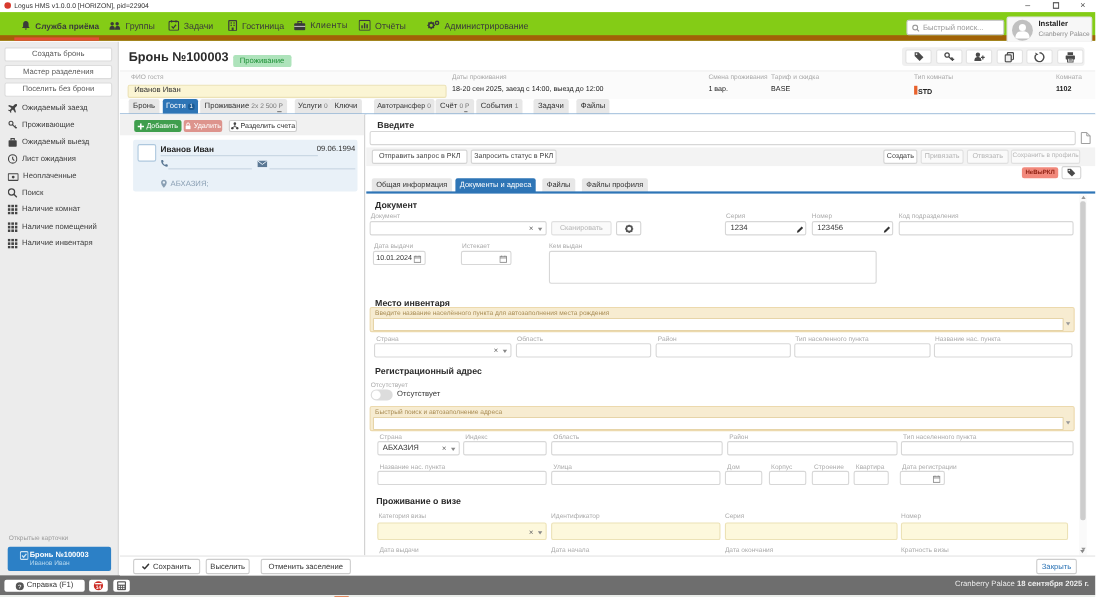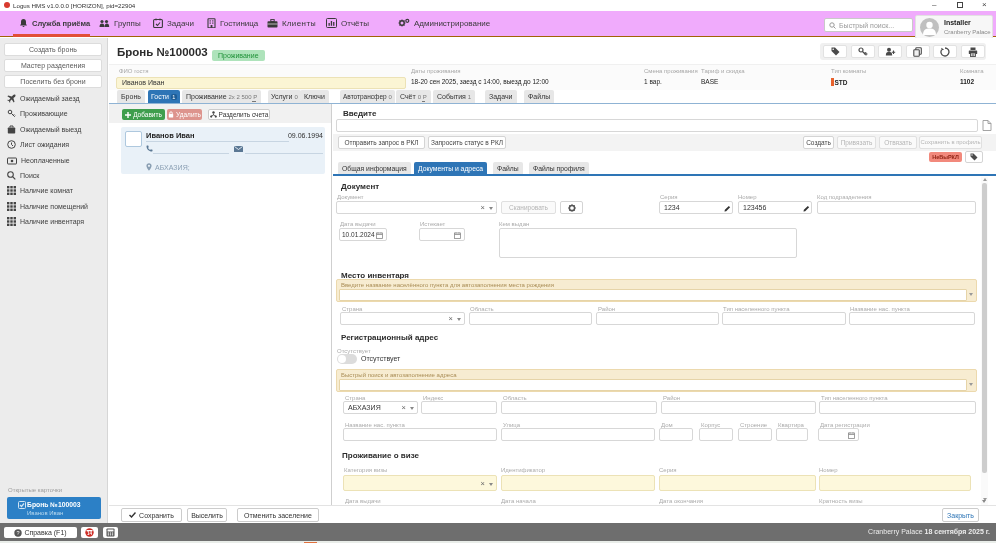--- a/index.html
+++ b/index.html
@@ -4,21 +4,21 @@
 *{margin:0;padding:0;box-sizing:border-box;font-family:"Liberation Sans",sans-serif;}
 html,body{width:996px;height:543px;overflow:hidden;background:#fff;}
 #app{position:relative;width:996px;height:543px;background:#fff;overflow:hidden;}
 svg{display:block;}
 
 #titlebar{position:absolute;left:0;top:0;width:996px;height:11px;background:#fff;}
 #titlebar .logo{position:absolute;left:4px;top:2px;width:6px;height:6px;border-radius:50%;background:#d83a2e;}
 #titlebar .t{position:absolute;left:13px;top:1.5px;font-size:6.2px;color:#333;}
 .winbtn{position:absolute;top:0;font-size:8px;color:#444;line-height:10px;}
 
-#menubar{position:absolute;left:0;top:11px;width:996px;height:26px;background:#f0abfc;border-bottom:1px solid #a16207;}
+#menubar{position:absolute;left:0;top:11px;width:996px;height:26px;background:#84cc16;border-bottom:5px solid #a16207;}
 .mitem{position:absolute;top:0;height:24px;display:flex;align-items:center;gap:4px;color:#3a3a3a;font-size:8px;white-space:nowrap;}
 .mitem.on{font-weight:bold;}
 #redline{position:absolute;left:13px;top:34px;width:77px;height:3px;background:#e14e35;}
 #search{position:absolute;left:824px;top:18px;width:89px;height:14px;background:#fff;border:1px solid #c9c9c9;border-radius:2px;color:#9a9a9a;font-size:7px;display:flex;align-items:center;padding-left:4px;gap:3px;}
 #userchip{position:absolute;left:915px;top:15px;width:78px;height:24px;background:#f7f7f7;border:1px solid #e2e2e2;border-radius:2px;}
 #userchip .av{position:absolute;left:4px;top:2px;width:19px;height:19px;border-radius:50%;background:#c0c0c0;overflow:hidden;}
 #userchip .n1{position:absolute;left:28px;top:3px;font-size:7px;font-weight:bold;color:#222;}
 #userchip .n2{position:absolute;left:28px;top:12.5px;font-size:6px;color:#8a8a8a;}
 
 #sidebar{position:absolute;left:0;top:38px;width:108px;height:485px;background:#ececec;border-right:1px solid #d6d6d6;}
@@ -133,21 +133,21 @@
           <rect x="0.5" y="2.2" width="10" height="6.3" rx="0.8" fill="#3a3a3a"></rect>
           <rect x="3.8" y="0.6" width="3.4" height="2" fill="none" stroke="#3a3a3a" stroke-width="1"></rect>
           <line x1="0.5" y1="5" x2="10.5" y2="5" stroke="#f0f0ef" stroke-width="0.7"></line>
         </svg>Клиенты</div>
     <div class="mitem" style="left:326px;"><svg width="11" height="10" viewBox="0 0 11 10">
           <rect x="0.5" y="0.5" width="10" height="9" rx="1" fill="none" stroke="#3a3a3a" stroke-width="1"></rect>
           <rect x="2.5" y="5" width="1.3" height="2.8" fill="#3a3a3a"></rect>
           <rect x="4.8" y="3" width="1.3" height="4.8" fill="#3a3a3a"></rect>
           <rect x="7.1" y="4" width="1.3" height="3.8" fill="#3a3a3a"></rect>
         </svg>Отчёты</div>
-    <div class="mitem" style="left:397px;"><svg width="13" height="10" viewBox="0 0 13 10">
+    <div class="mitem" style="left:387px;"><svg width="13" height="10" viewBox="0 0 13 10">
           <circle cx="5" cy="5" r="2.2" fill="none" stroke="#3a3a3a" stroke-width="1.4"></circle>
           <path d="M5 1.5 V3 M5 7 V8.5 M1.5 5 H3 M7 5 H8.5 M2.5 2.5 L3.6 3.6 M6.4 6.4 L7.5 7.5 M7.5 2.5 L6.4 3.6 M3.6 6.4 L2.5 7.5" stroke="#3a3a3a" stroke-width="1.1"></path>
           <circle cx="10.3" cy="2.8" r="1.5" fill="none" stroke="#3a3a3a" stroke-width="1.2"></circle>
         </svg>Администрирование</div>
   </div>
   <div id="redline"></div>
   <div id="search"><svg width="7" height="7" viewBox="0 0 7 7">
         <circle cx="3" cy="3" r="2.2" fill="none" stroke="#999" stroke-width="1"></circle>
         <line x1="4.6" y1="4.6" x2="6.5" y2="6.5" stroke="#999" stroke-width="1"></line>
       </svg>Быстрый поиск...</div>

